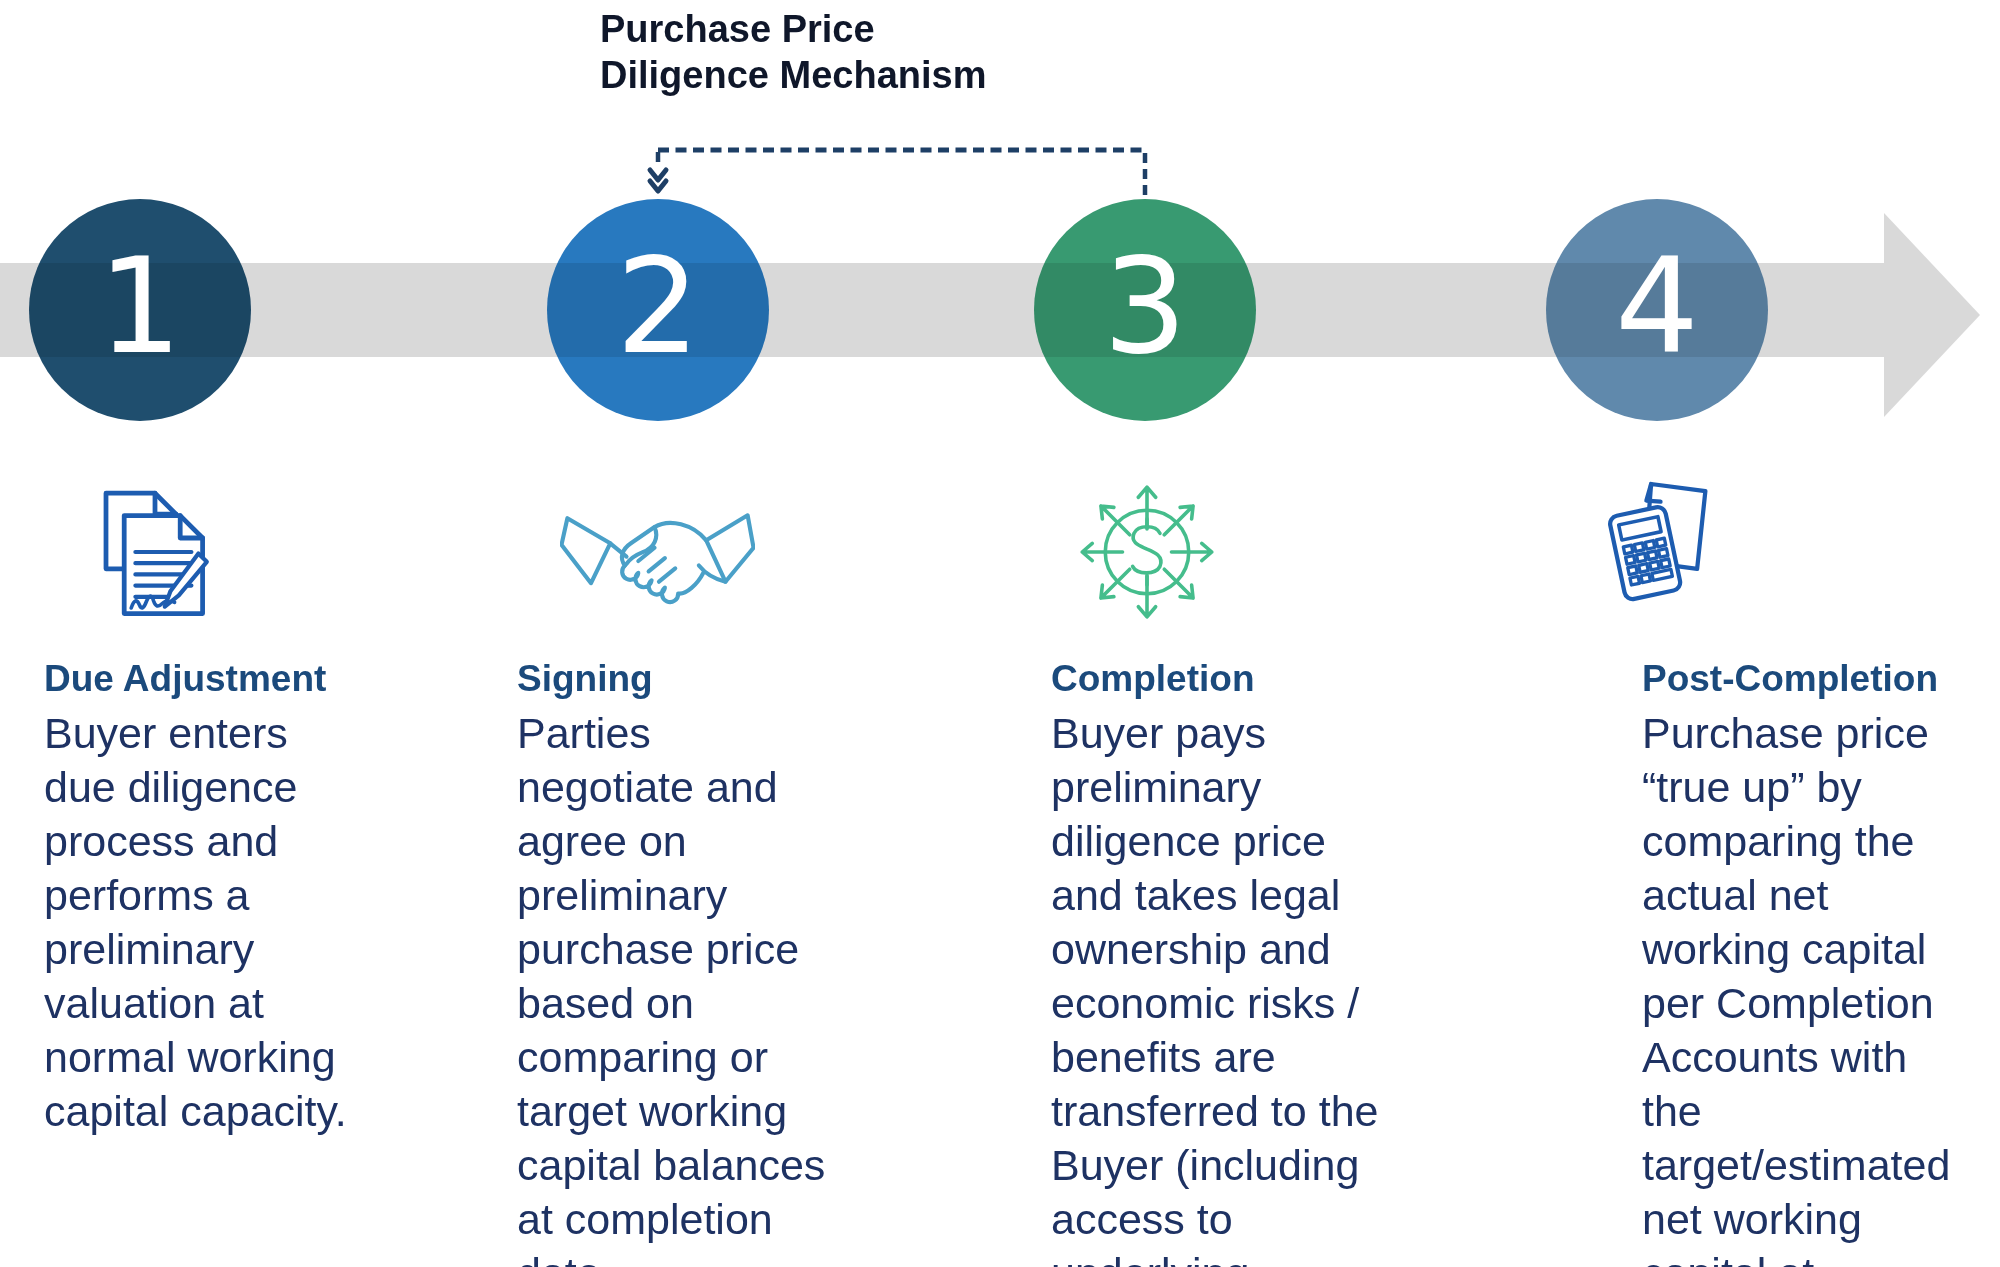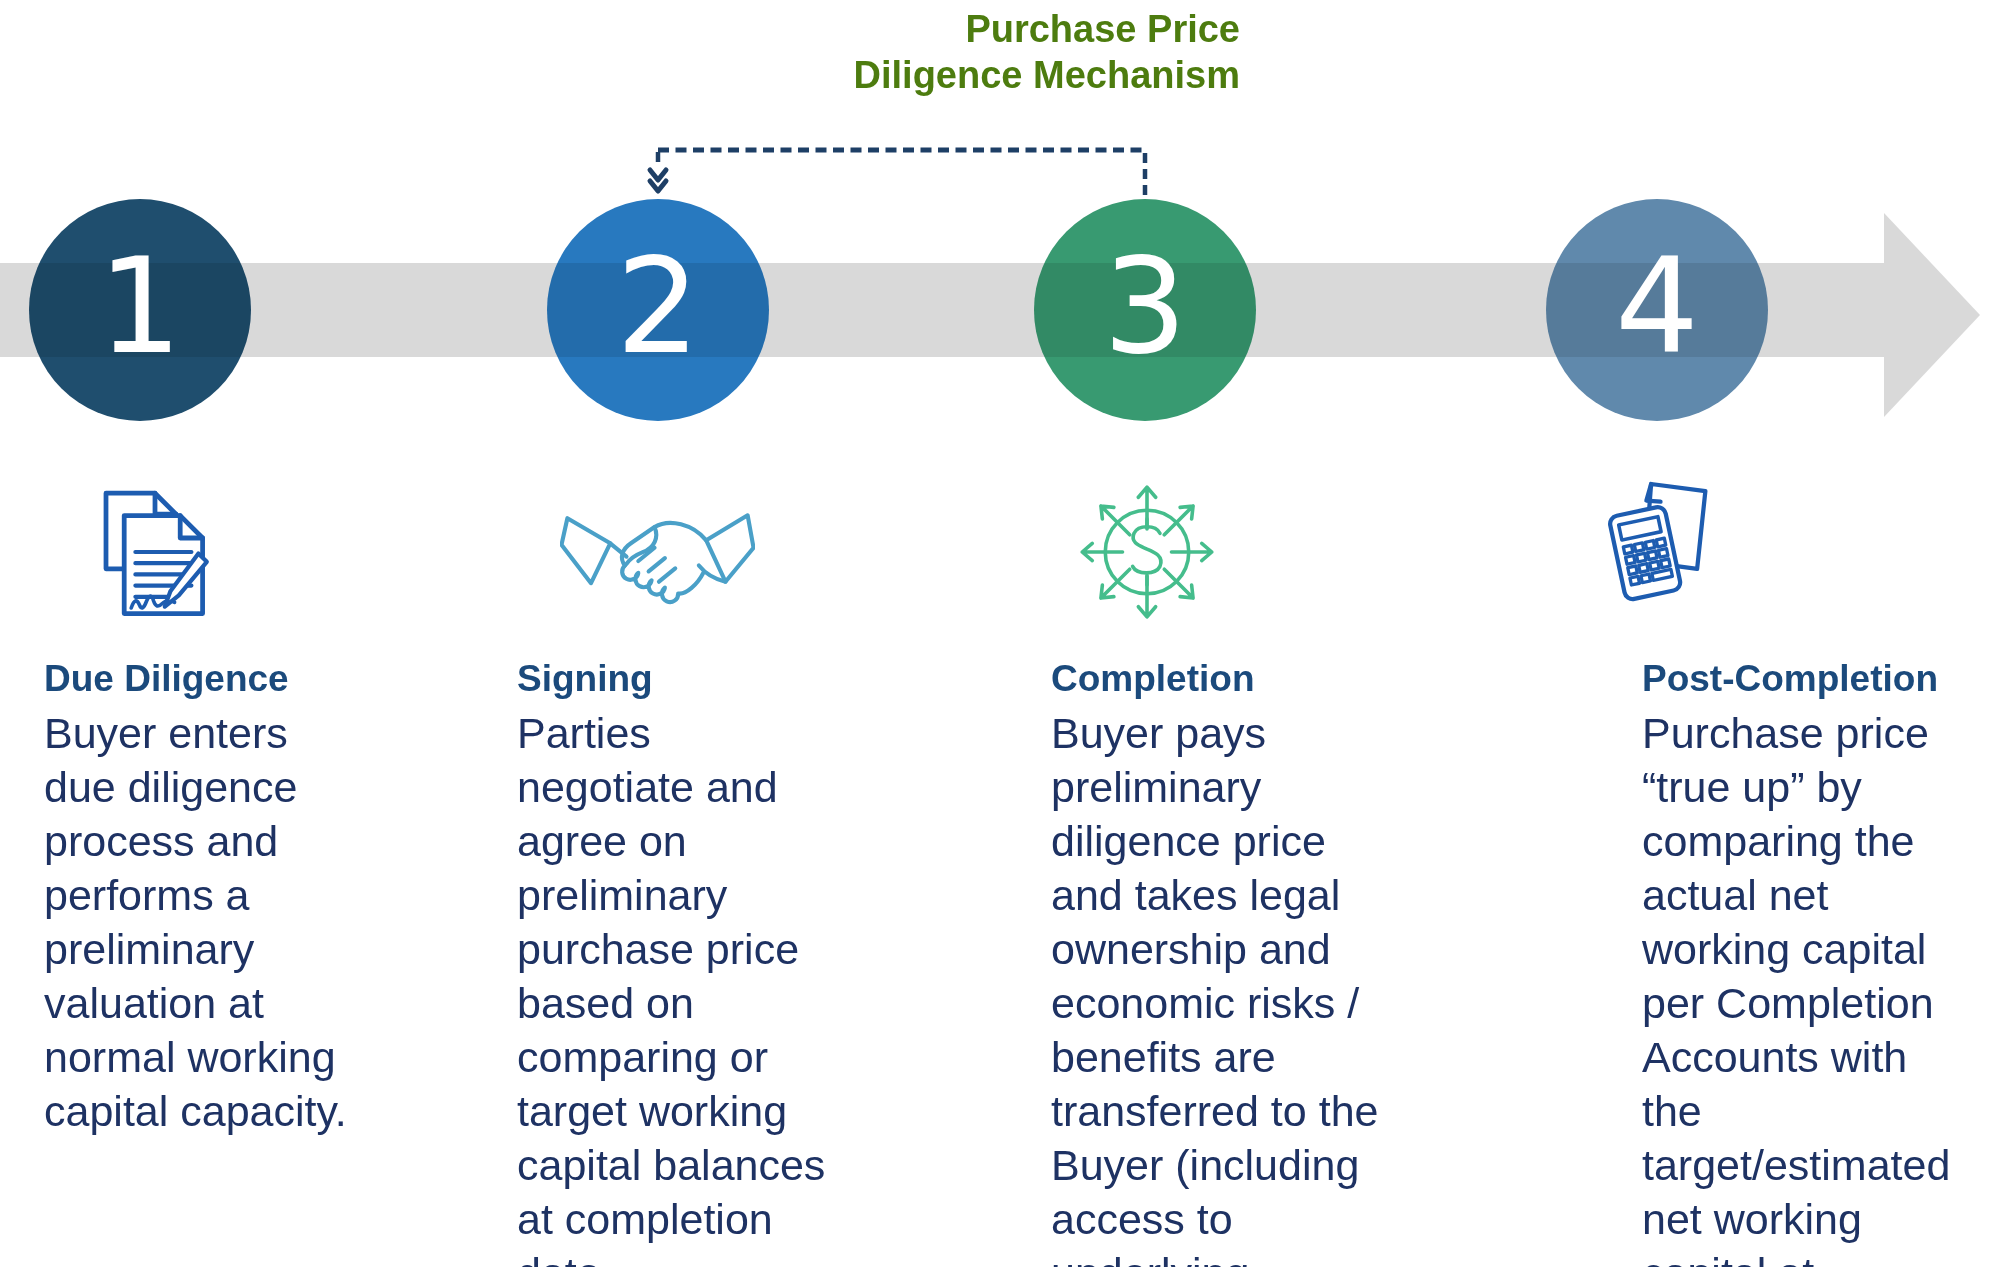--- a/index.html
+++ b/index.html
@@ -1,22 +1,22 @@
 <!DOCTYPE html>
 <html><head>
 <meta charset="utf-8">
 <style>
   html,body{margin:0;padding:0;background:#ffffff;}
   .canvas{
     position:relative;width:2000px;height:1267px;background:#ffffff;
     font-family:"Liberation Sans",sans-serif;overflow:hidden;
   }
   .title{
-    position:absolute;left:600px;top:6px;width:640px;text-align:right;
-    font-size:38px;font-weight:700;color:#4d7c0f;line-height:46px;
+    position:absolute;left:600px;top:6px;width:640px;text-align:left;
+    font-size:38px;font-weight:700;color:#0f172a;line-height:46px;
   }
   .circle{
     position:absolute;top:199px;width:222px;height:222px;border-radius:50%;
     overflow:hidden;display:flex;align-items:center;justify-content:center;
   }
   .circle .stripe{
     position:absolute;left:0;right:0;top:64px;height:94px;
     background:rgba(0,0,0,0.10);
   }
   .circle .num{
@@ -144,21 +144,21 @@
             <rect x="51.5" y="73" width="7" height="6"></rect>
           <rect x="23" y="82" width="7" height="6"></rect>
             <rect x="32.5" y="82" width="7" height="6"></rect>
           <rect x="42" y="82" width="16.5" height="6"></rect>
         </g>
       </g>
     </svg>
   </div>
 
   <div class="col col1">
-    <h2>Due Diligence</h2>
+    <h2>Due Adjustment</h2>
     <p>Buyer enters due diligence process and performs a preliminary valuation at normal working capital capacity.</p>
   </div>
   <div class="col col2">
     <h2>Signing</h2>
     <p>Parties negotiate and agree on preliminary purchase price based on comparing or target working capital balances at completion date.</p>
   </div>
   <div class="col col3">
     <h2>Completion</h2>
     <p>Buyer pays preliminary diligence price and takes legal ownership and economic risks / benefits are transferred to the Buyer (including access to underlying financial records).</p>
   </div>

